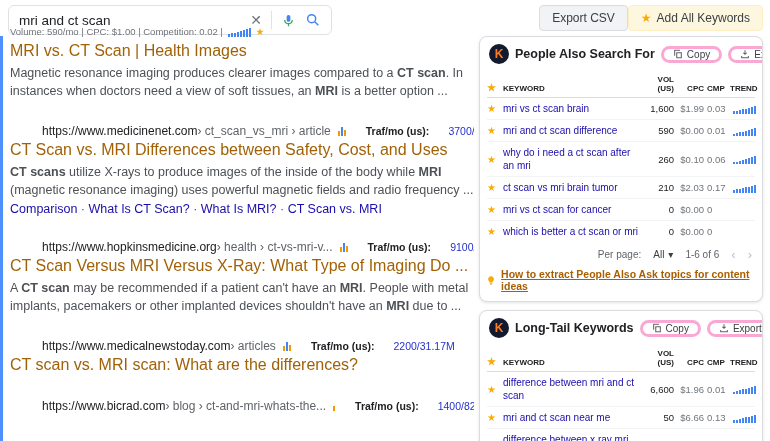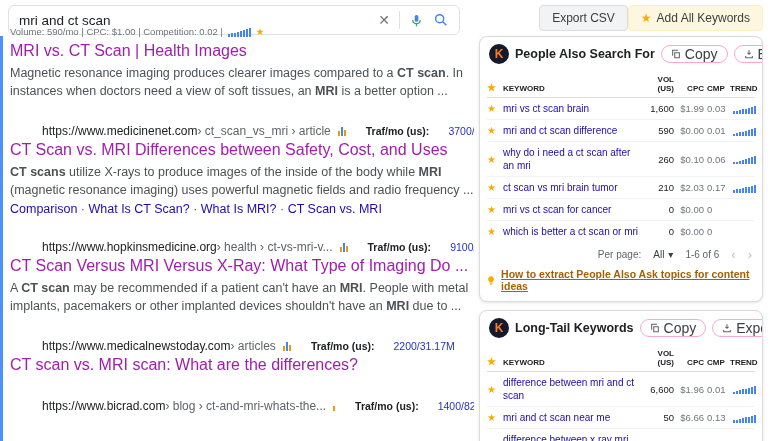--- a/index.html
+++ b/index.html
@@ -5,21 +5,21 @@
   * { box-sizing: border-box; margin: 0; padding: 0; }
   html,body { width: 770px; height: 441px; }
   body {
     font-family: "Liberation Sans", sans-serif;
     background: #fff; overflow: hidden; position: relative;
   }
   a { text-decoration: none; cursor: pointer; }
 
   
   .searchbox {
-    position: absolute; left: 8px; top: 5px; width: 452px; height: 30px;
+    position: absolute; left: 8px; top: 5px; width: 324px; height: 30px;
     border: 1px solid #dfe1e5; border-radius: 6px; background: #fff;
     display: flex; align-items: center; padding: 0 10px; gap: 9px;
   }
   .search-query { flex: 1; font-size: 13.5px; color: #202124; white-space: nowrap; overflow: hidden; }
   .sb-clear { color: #70757a; font-size: 14px; cursor: pointer; line-height: 1; }
   .sb-divider { width: 1px; height: 18px; background: #dfe1e5; }
   .sb-ico { display: flex; align-items: center; cursor: pointer; }
 
   .top-actions { position: absolute; right: 7px; top: 5px; display: flex; gap: 0; }
   .btn { height: 26px; font-size: 12px; color: #3c4043; border-radius: 4px;
@@ -47,40 +47,40 @@
   .ke-stats { display: inline-flex; align-items: center; gap: 19px; font-size: 10.5px;
               color: #202124; margin-left: 7px; }
   .ke-stats .lbl { font-weight: bold; }
   .ke-val { color: #2431c9; }
   .ke-dot { color: #5f6368; }
   .ke-ico { display: inline-flex; align-items: flex-end; gap: 1px; height: 9px; margin-right: 1px; }
   .ke-ico i { display: block; width: 2px; }
   .ke-ico i:nth-child(1) { height: 5px; background: #f29900; }
   .ke-ico i:nth-child(2) { height: 9px; background: #4285f4; }
   .ke-ico i:nth-child(3) { height: 6px; background: #f29900; }
-  .r-title { font-size: 16px; font-weight: normal; color: #a21caf; line-height: 20px;
+  .r-title { font-size: 16px; font-weight: normal; color: #a16207; line-height: 20px;
              margin: 1px 0 3px; cursor: pointer; white-space: nowrap; overflow: hidden; }
   .r-desc { font-size: 12.5px; color: #4d5156; line-height: 18px; }
   .r-desc b { color: #4d5156; }
   .sitelinks { font-size: 12.5px; margin-top: 3px; }
   .sitelinks a { color: #1a0dab; }
   .sitelinks .sep { color: #4d5156; }
 
   
   .panels { position: absolute; left: 479px; top: 36px; width: 284px;
             display: flex; flex-direction: column; gap: 8px; }
   .panel { background: #fff; border: 1px solid #dadce0; border-radius: 8px;
            box-shadow: 0 1px 3px rgba(60,64,67,.15); overflow: hidden; }
   .panel-header { display: flex; align-items: center; gap: 6px; padding: 7px 7px 6px 9px; }
   .k-logo { width: 20px; height: 20px; min-width: 20px; border-radius: 50%; background: #131a2e;
             color: #ff7a1a; font-weight: bold; font-size: 12px;
             display: flex; align-items: center; justify-content: center; }
   .panel-title { font-size: 12.5px; font-weight: bold; color: #202124; flex: 1; white-space: nowrap; }
-  .pill { display: flex; align-items: center; gap: 4px; border: 1px solid #f9a8d4;
-          border-radius: 13px; padding: 0 9px; font-size: 14px; color: #3c4043;
+  .pill { display: flex; align-items: center; gap: 4px; border: 3px solid #f9a8d4;
+          border-radius: 13px; padding: 0 9px; font-size: 10px; color: #3c4043;
           background: #fff; cursor: pointer; }
 
   .kw-table { padding: 0 7px; }
   .kw-row { display: grid; grid-template-columns: 13px 138px 30px 27px 20px 26px;
             column-gap: 3px; align-items: center; padding: 4px 0;
             border-bottom: 1px solid #f1f3f4; }
   .kw-row:last-child { border-bottom: none; }
   .kw-head { font-size: 8px; font-weight: bold; color: #202124;
              border-bottom: 1px solid #dadce0; padding: 5px 0 4px; align-items: end; }
   .kw-head span { display: block; }

